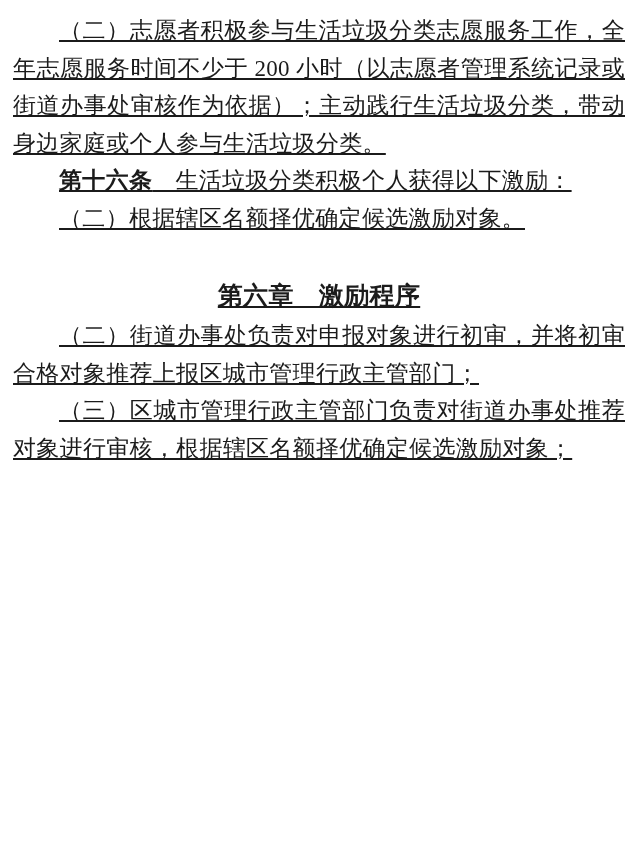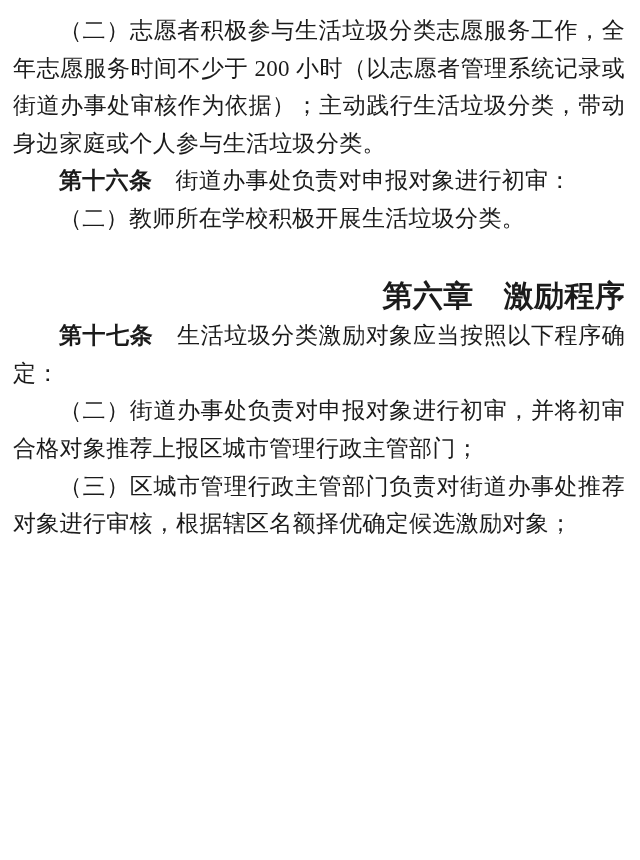--- a/index.html
+++ b/index.html
@@ -13,63 +13,63 @@
     overflow: hidden;
     font-family: "Liberation Serif", "DejaVu Serif", serif;
     color: #1b1b1b;
   }
   .page {
     box-sizing: border-box;
     width: 640px;
     height: 860px;
     padding: 12px 15px 18px 13px;
     background: #ffffff;
+    text-decoration: underline;
   }
   .doc {
     font-size: 23px;
     line-height: 37.6px;
     letter-spacing: 0.3px;
   }
   p.para {
     margin: 0;
     text-indent: 2em;
     text-align: justify;
   }
   .art-label {
     font-weight: bold;
   }
   h2.chapter {
     margin: 37.6px 0 0 0;
     padding: 0;
-    font-size: 30px;
+    font-size: 25px;
     line-height: 42px;
     font-weight: bold;
-    text-align: right;
+    text-align: center;
     text-indent: 0;
     color: #1b1b1b;
   }
 </style>
 </head>
 <body>
 
 <div class="page">
   <div class="doc">
 
     <p class="para">（二）志愿者积极参与生活垃圾分类志愿服务工作，全年志愿服务时间不少于 200 小时（以志愿者管理系统记录或街道办事处审核作为依据）；主动践行生活垃圾分类，带动身边家庭或个人参与生活垃圾分类。</p>
 
 
 
-    <p class="para"><span class="art-label">第十六条</span><span>　街道办事处负责对申报对象进行初审：</span></p>
+    <p class="para"><span class="art-label">第十六条</span><span>　生活垃圾分类积极个人获得以下激励：</span></p>
 
 
-    <p class="para">（二）教师所在学校积极开展生活垃圾分类。</p>
+    <p class="para">（二）根据辖区名额择优确定候选激励对象。</p>
 
     <h2 class="chapter">第六章　激励程序</h2>
 
-    <p class="para"><span class="art-label">第十七条</span><span>　生活垃圾分类激励对象应当按照以下程序确定：</span></p>
 
 
     <p class="para">（二）街道办事处负责对申报对象进行初审，并将初审合格对象推荐上报区城市管理行政主管部门；</p>
 
     <p class="para">（三）区城市管理行政主管部门负责对街道办事处推荐对象进行审核，根据辖区名额择优确定候选激励对象；</p>
 
   </div>
 </div>
 
 </body></html>

